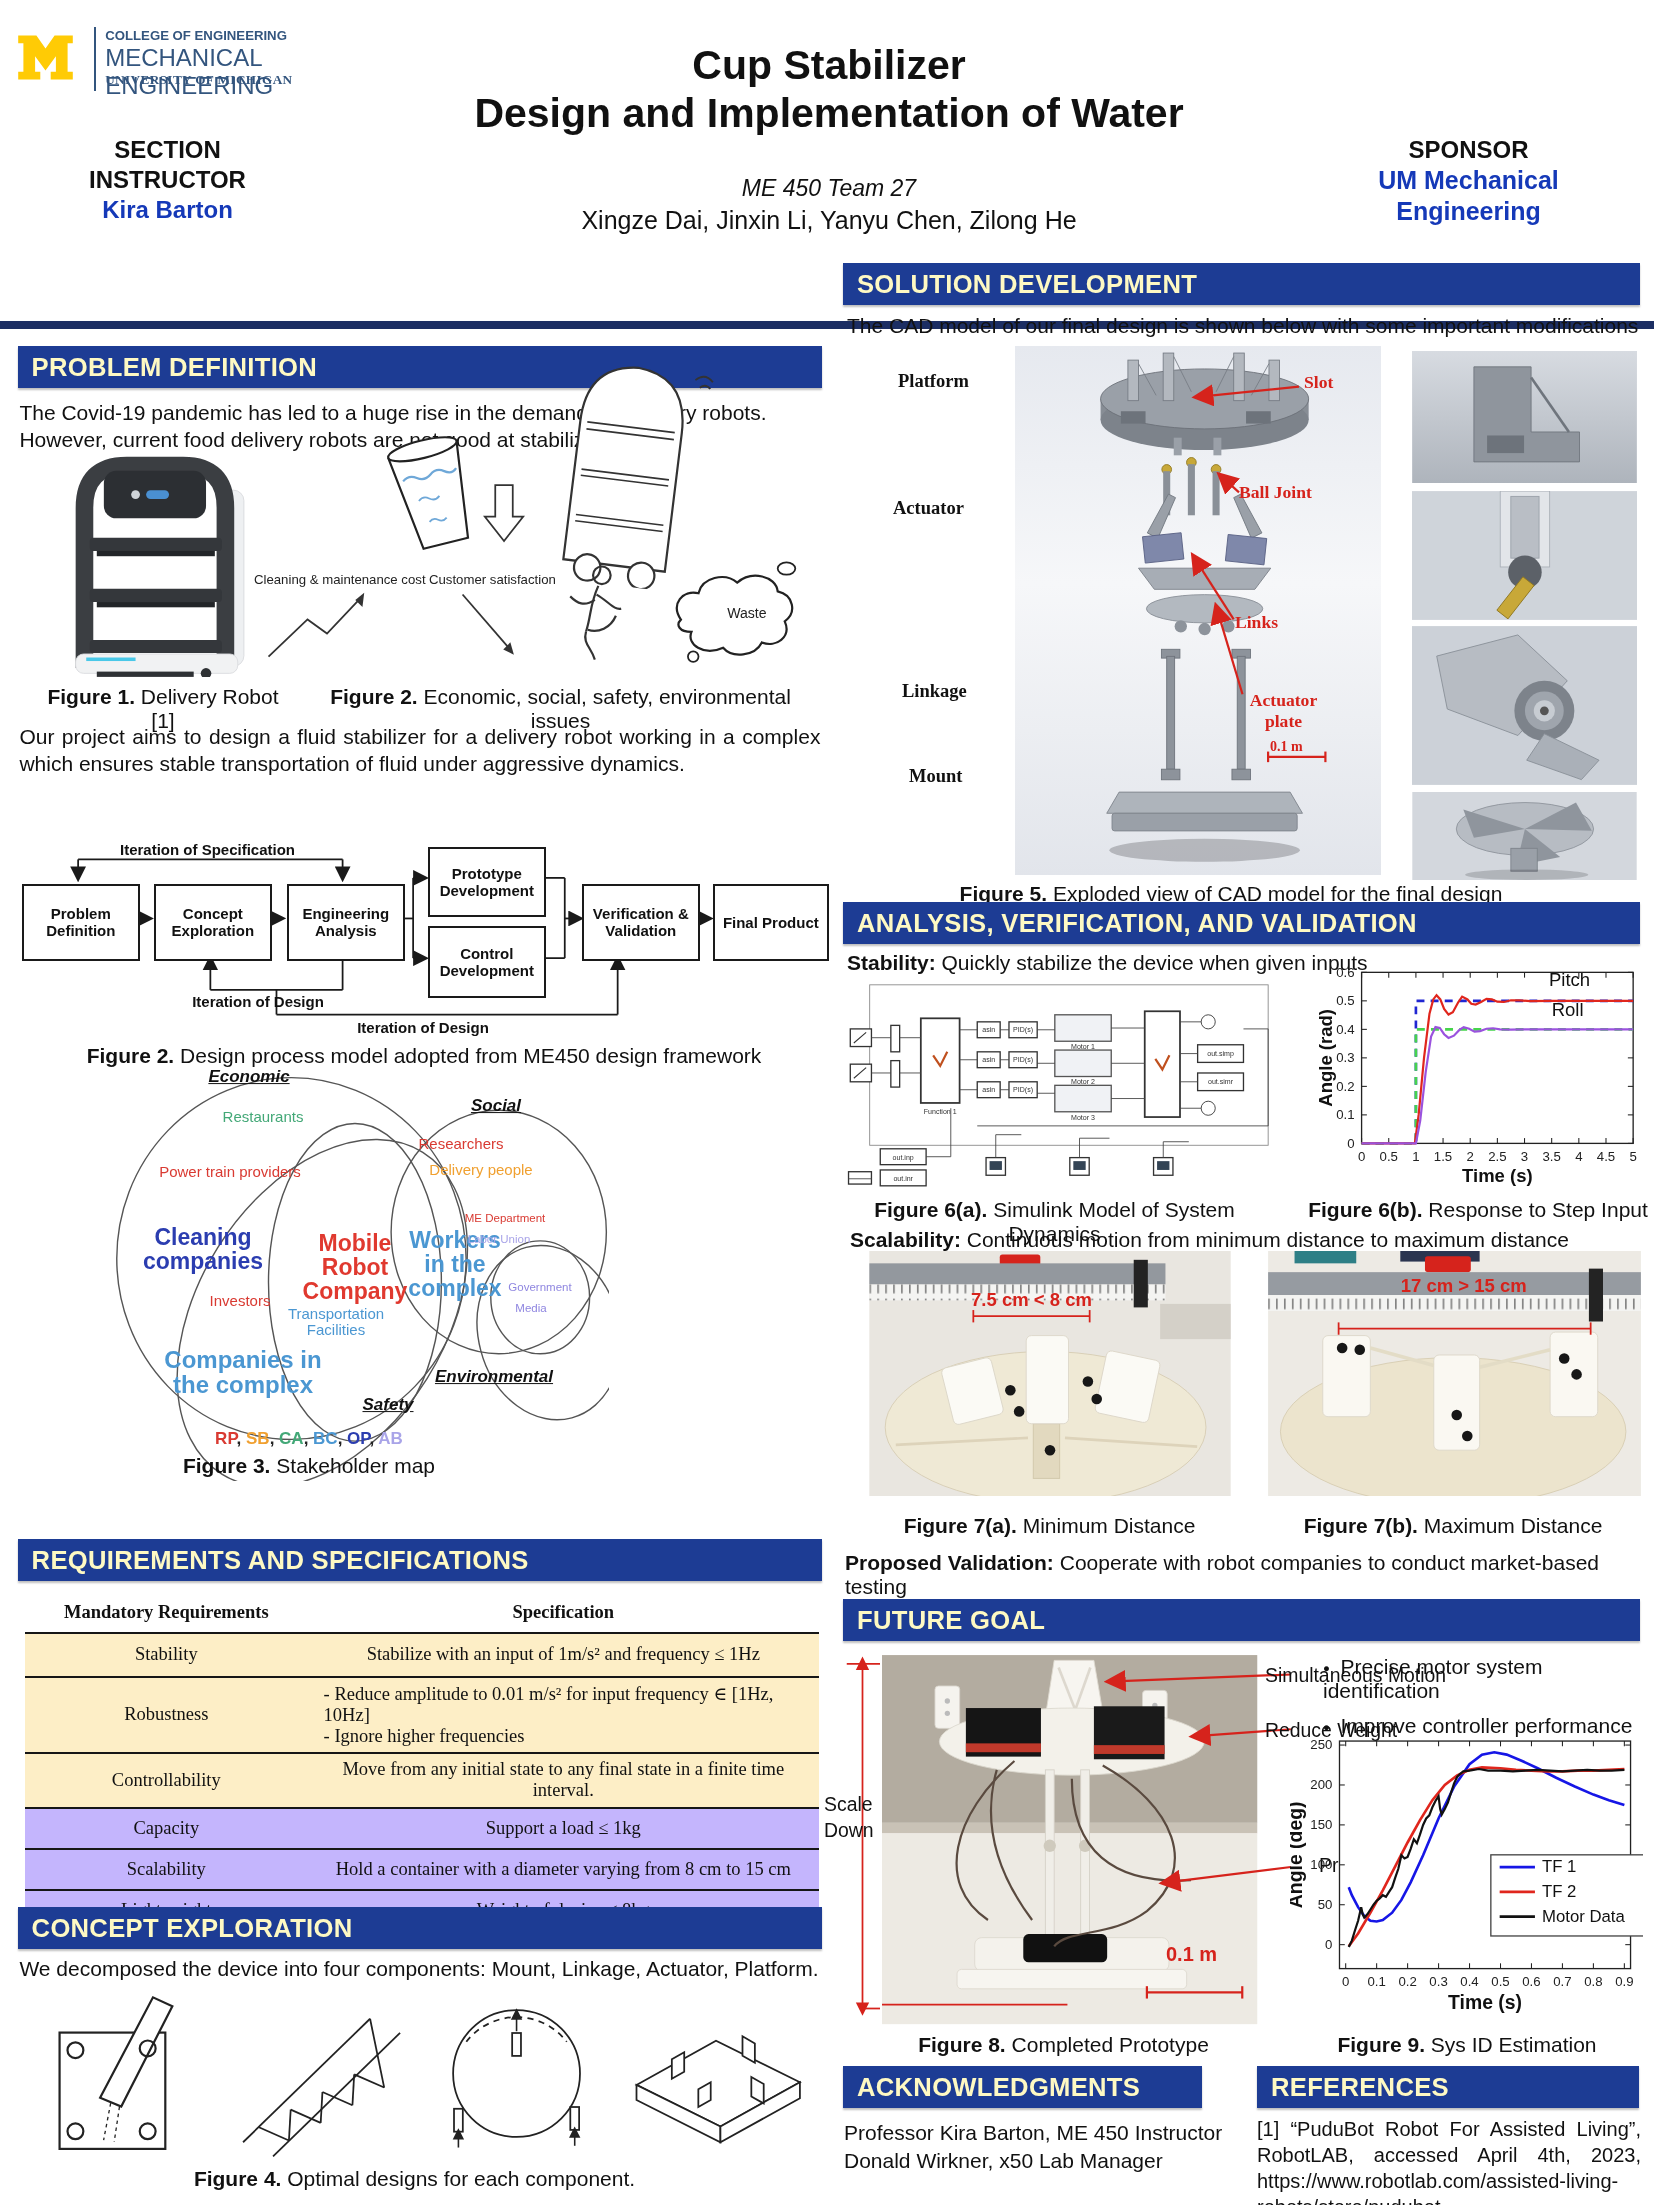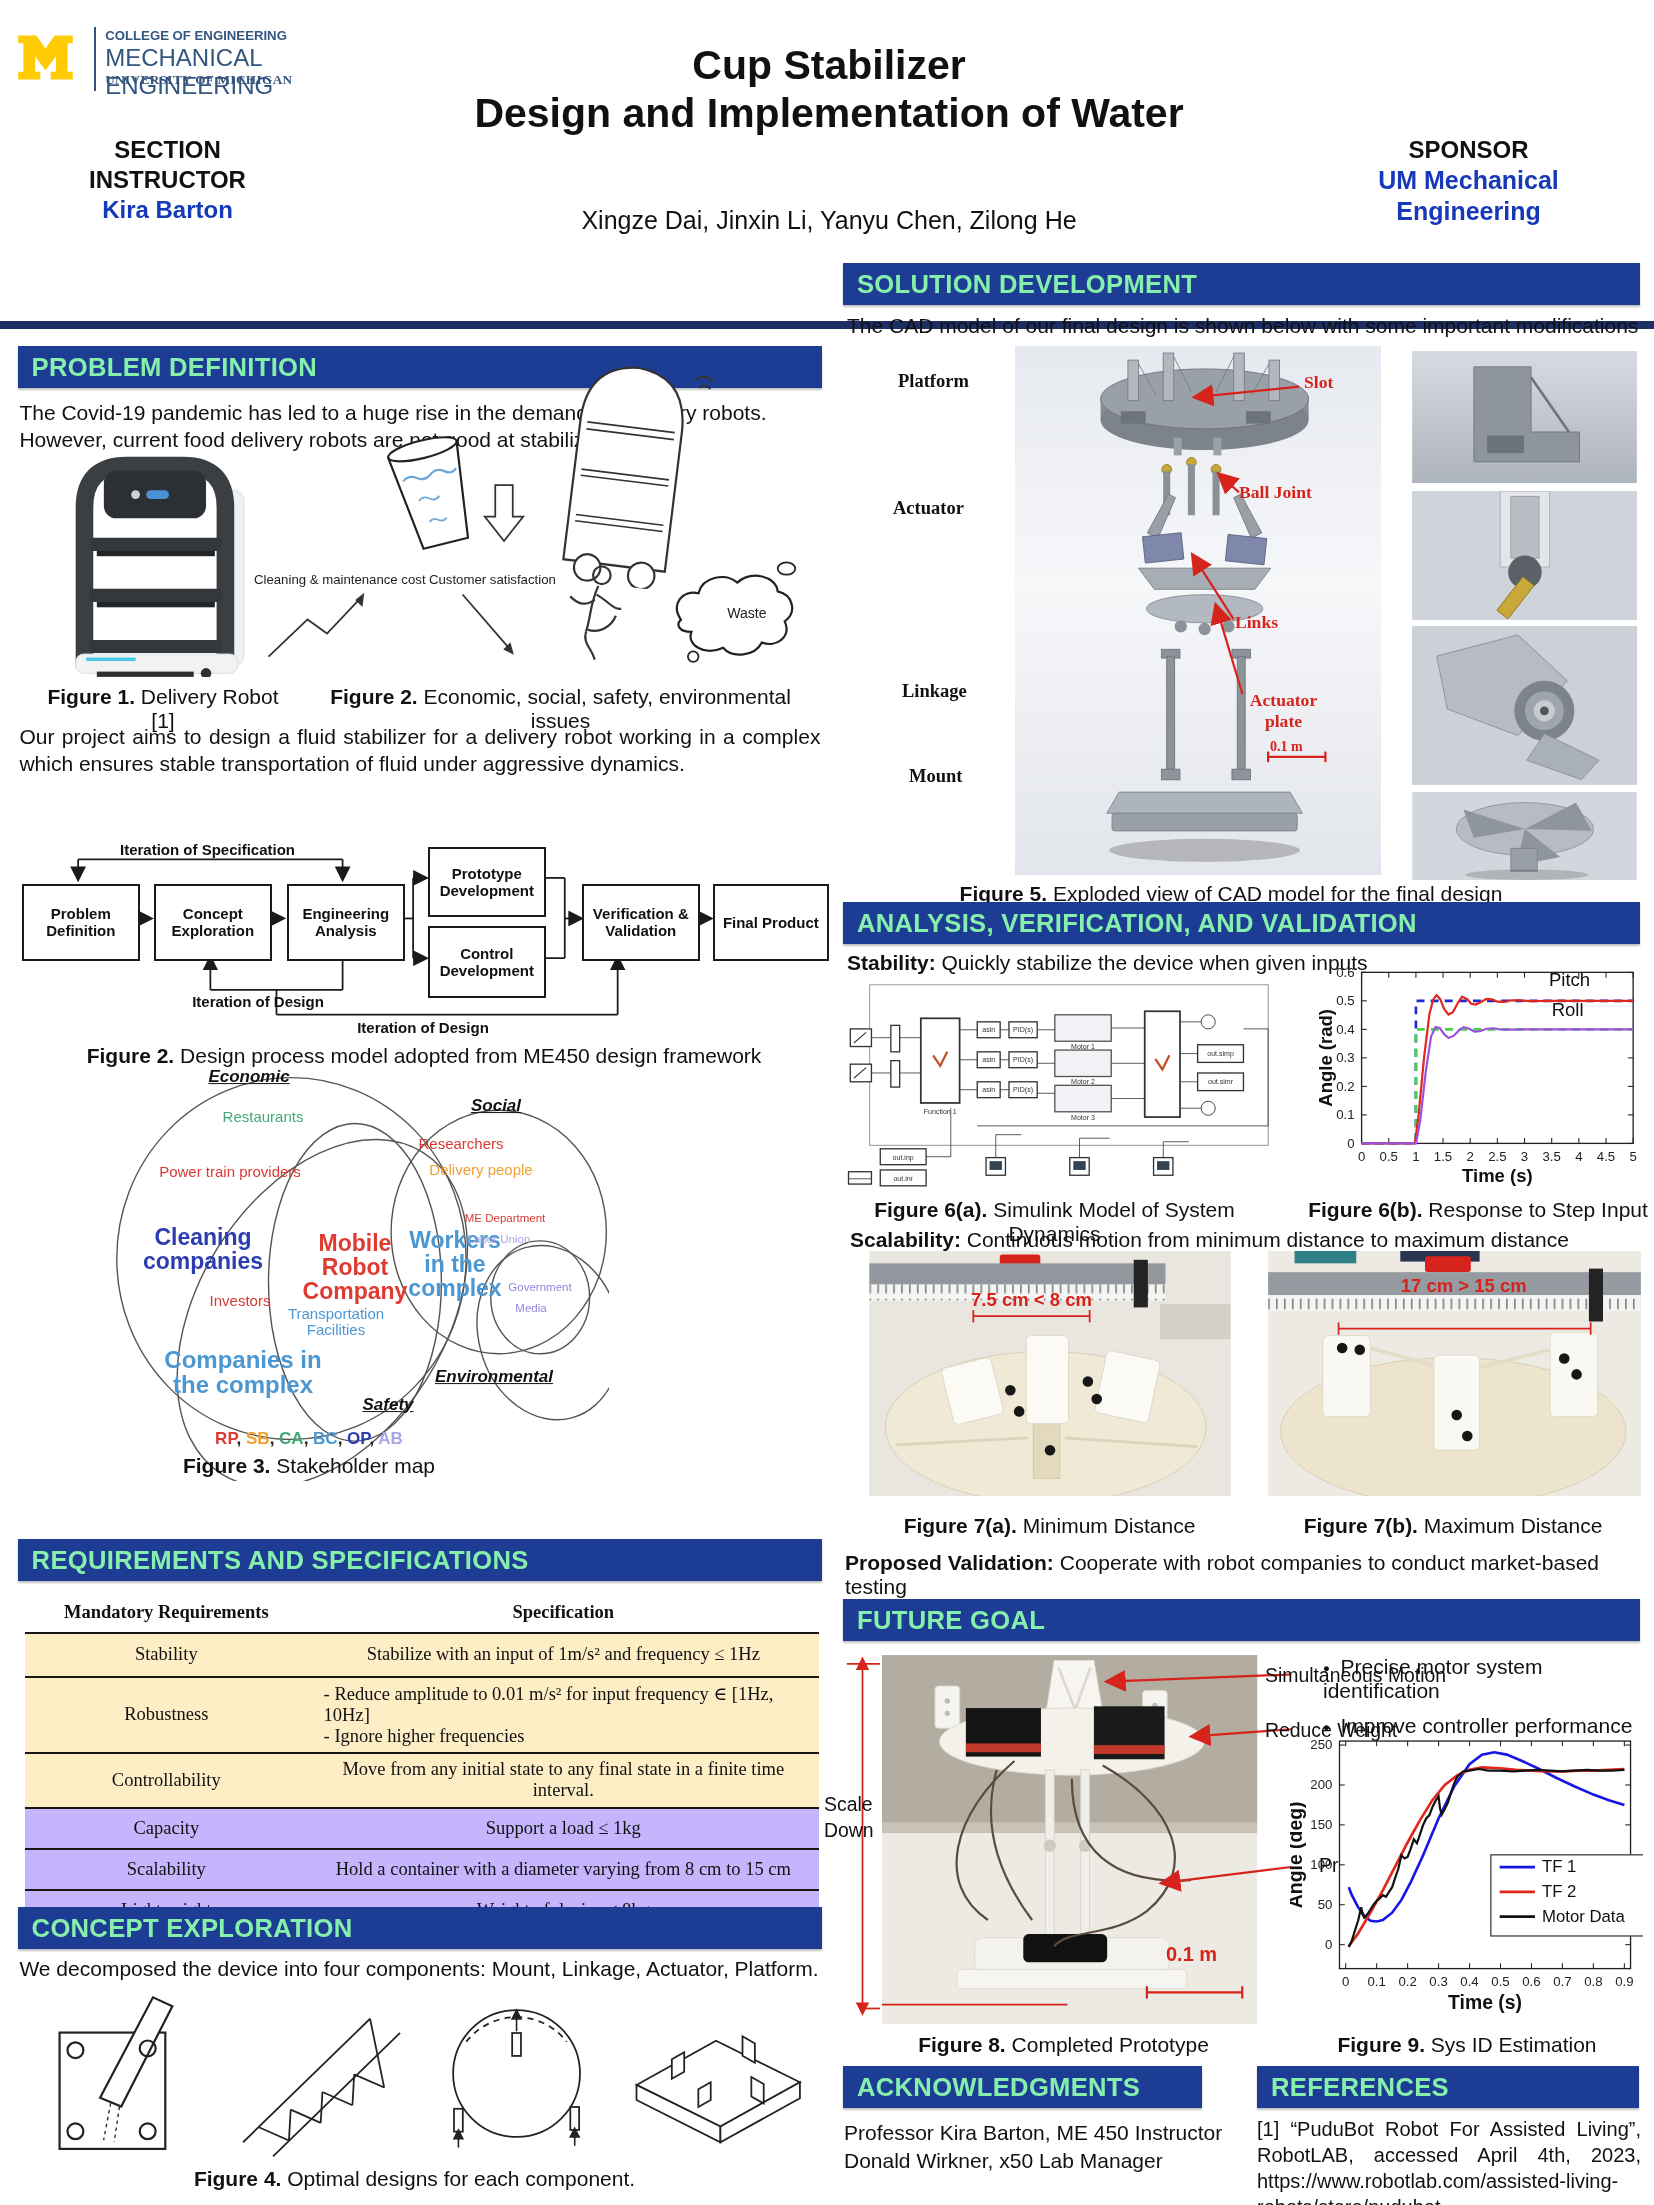--- a/index.html
+++ b/index.html
@@ -1,19 +1,19 @@
 <!DOCTYPE html>
 <html style="font-size:14px"><head>
 <meta charset="utf-8">
 <style>
   body{margin:0;background:#888}
   #poster{position:relative;width:1654px;height:2206px;background:#fff;
     font-family:"Liberation Sans",sans-serif;color:#111;overflow:hidden}
   .abs{position:absolute}
-  .banner{position:absolute;background:#1d3c94;color:#86efac;font-weight:700;
+  .banner{position:absolute;background:#1d3c94;color:#fef9c3;font-weight:700;
     font-size:25.6px;line-height:42px;height:42px;padding-left:14px;letter-spacing:0.3px;
     box-shadow:0 1.8px 1.8px rgba(0,0,0,.25)}
   .cap{position:absolute;font-size:21px;color:#111}
   .fb{font-weight:700}
   .serif{font-family:"Liberation Serif","DejaVu Serif",serif}
   .prel{white-space:pre-line}
   .ctr{text-align:center}
   .jus{text-align:justify}
   .fc-box{position:absolute;background:#fff;border:2.2px solid #1a1a1a;display:flex;
     align-items:center;justify-content:center;text-align:center;font-weight:700;
@@ -58,20 +58,21 @@
     <div class="abs" style="left:81px;top:1.8px;width:1.8px;height:64px;background:#33557e"></div>
     <div class="abs" style="left:92px;top:2.6px;font-size:13.2px;font-weight:700;color:#33557e">COLLEGE OF ENGINEERING</div>
     <div class="abs" style="left:92px;top:18.5px;font-size:24px;color:#33557e">MECHANICAL ENGINEERING</div>
     <div class="abs serif" style="left:92px;top:47px;font-size:13.2px;font-weight:700;letter-spacing:0.4px;color:#33557e">UNIVERSITY OF MICHIGAN</div>
   </div>
 
   <div class="abs ctr" style="left:423px;top:41px;width:812px;font-size:41px;font-weight:700;line-height:1.18">
     <div>Cup Stabilizer</div>
     <div>Design and Implementation of Water</div>
   </div>
+  <div class="abs ctr" style="left:423px;top:175px;width:812px;font-size:23px;font-style:italic">ME 450 Team 27</div>
   <div class="abs ctr" style="left:423px;top:206px;width:812px;font-size:25px">Xingze Dai, Jinxin Li, Yanyu Chen, Zilong He</div>
 
   <div class="abs ctr" style="left:1354px;top:135px;width:229px;font-size:24px;font-weight:700;line-height:1.25">
     <div>SPONSOR</div>
     <div class="prel" style="color:#1539b8;font-size:25px">UM Mechanical
 Engineering</div>
   </div>
 
   <div class="abs" style="left:0;top:321px;width:1654px;height:8px;background:#1c2e63"></div>
 

